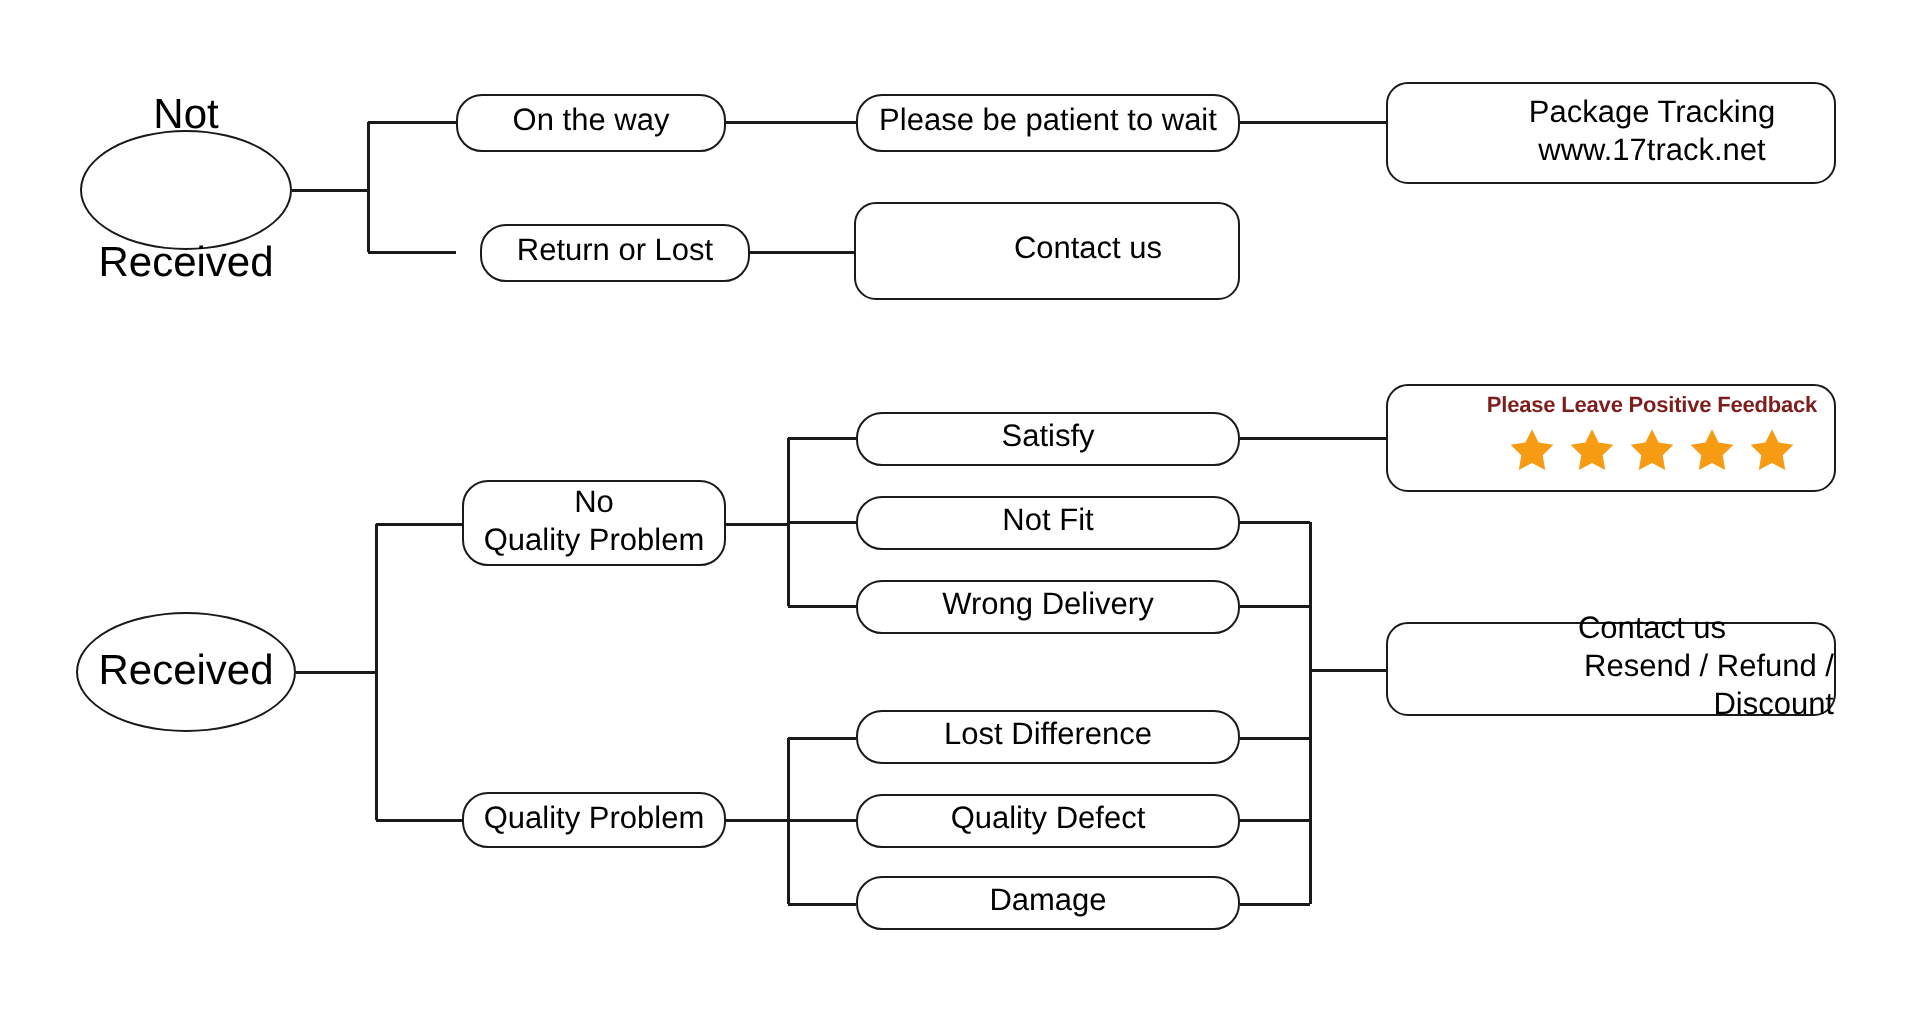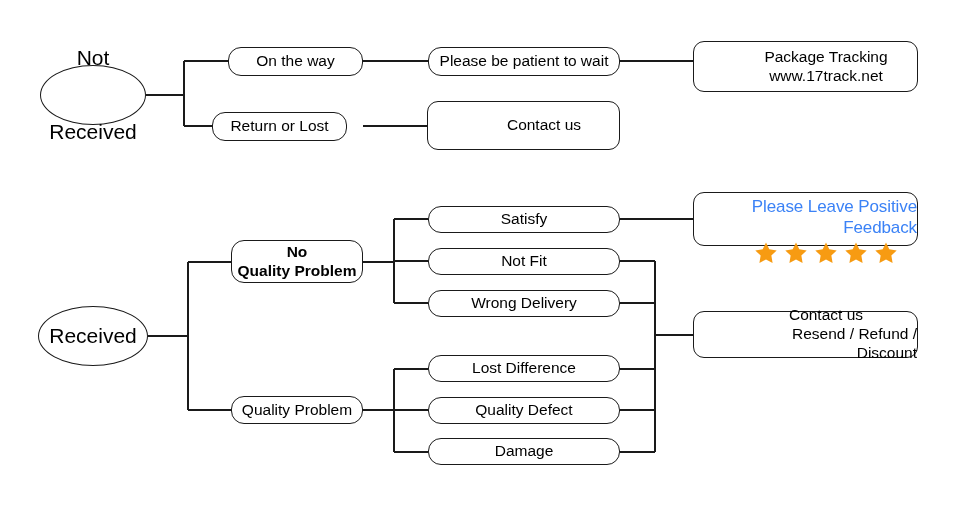--- a/index.html
+++ b/index.html
@@ -50,24 +50,24 @@
     border-radius: 11px;
     font-size: 15.5px;
     padding-left: 41px;
   }
   .feedback {
     border-radius: 11px;
     padding-top: 4px;
     justify-content: flex-start;
   }
   .feedback-text {
-    font-size: 17px;
-    font-weight: 400;
+    font-size: 11px;
+    font-weight: 700;
     letter-spacing: -0.1px;
-    color: #3b82f6;
+    color: #7f1d1d;
   }
   .stars {
     display: flex;
     gap: 6px;
     margin-top: 3px;
   }
   .star {
     width: 24px;
     height: 24px;
     display: block;
@@ -123,42 +123,42 @@
 
   <div class="node ellipse" style="left:40px; top:65px; width:106px; height:60px;">
     <span class="line2">Not</span>
     <span class="line2">Received</span>
   </div>
 
   <div class="node pill" style="left:228px; top:47px; width:135px; height:29px;">
     <span>On the way</span>
   </div>
 
-  <div class="node pill" style="left:212px; top:112px; width:135px; height:29px;">
+  <div class="node pill" style="left:240px; top:112px; width:135px; height:29px;">
     <span>Return or Lost</span>
   </div>
 
   <div class="node pill" style="left:428px; top:47px; width:192px; height:29px;">
     <span>Please be patient to wait</span>
   </div>
 
   <div class="node rbox" style="left:693px; top:41px; width:225px; height:51px;">
     <span class="line2">Package Tracking</span>
     <span class="line2">www.17track.net</span>
   </div>
 
   <div class="node rbox" style="left:427px; top:101px; width:193px; height:49px;">
     <span class="line2">Contact us</span>
   </div>
 
   <div class="node ellipse" style="left:38px; top:306px; width:110px; height:60px;">
     <span>Received</span>
   </div>
 
-  <div class="node pill" style="left:231px; top:240px; width:132px; height:43px;font-weight:bold;">
+  <div class="node pill" style="left:231px; top:240px; width:132px; height:43px;">
     <span class="line2">No</span>
     <span class="line2">Quality Problem</span>
   </div>
 
   <div class="node pill" style="left:231px; top:396px; width:132px; height:28px;">
     <span>Quality Problem</span>
   </div>
 
   <div class="node pill" style="left:428px; top:206px; width:192px; height:27px;">
     <span>Satisfy</span>

